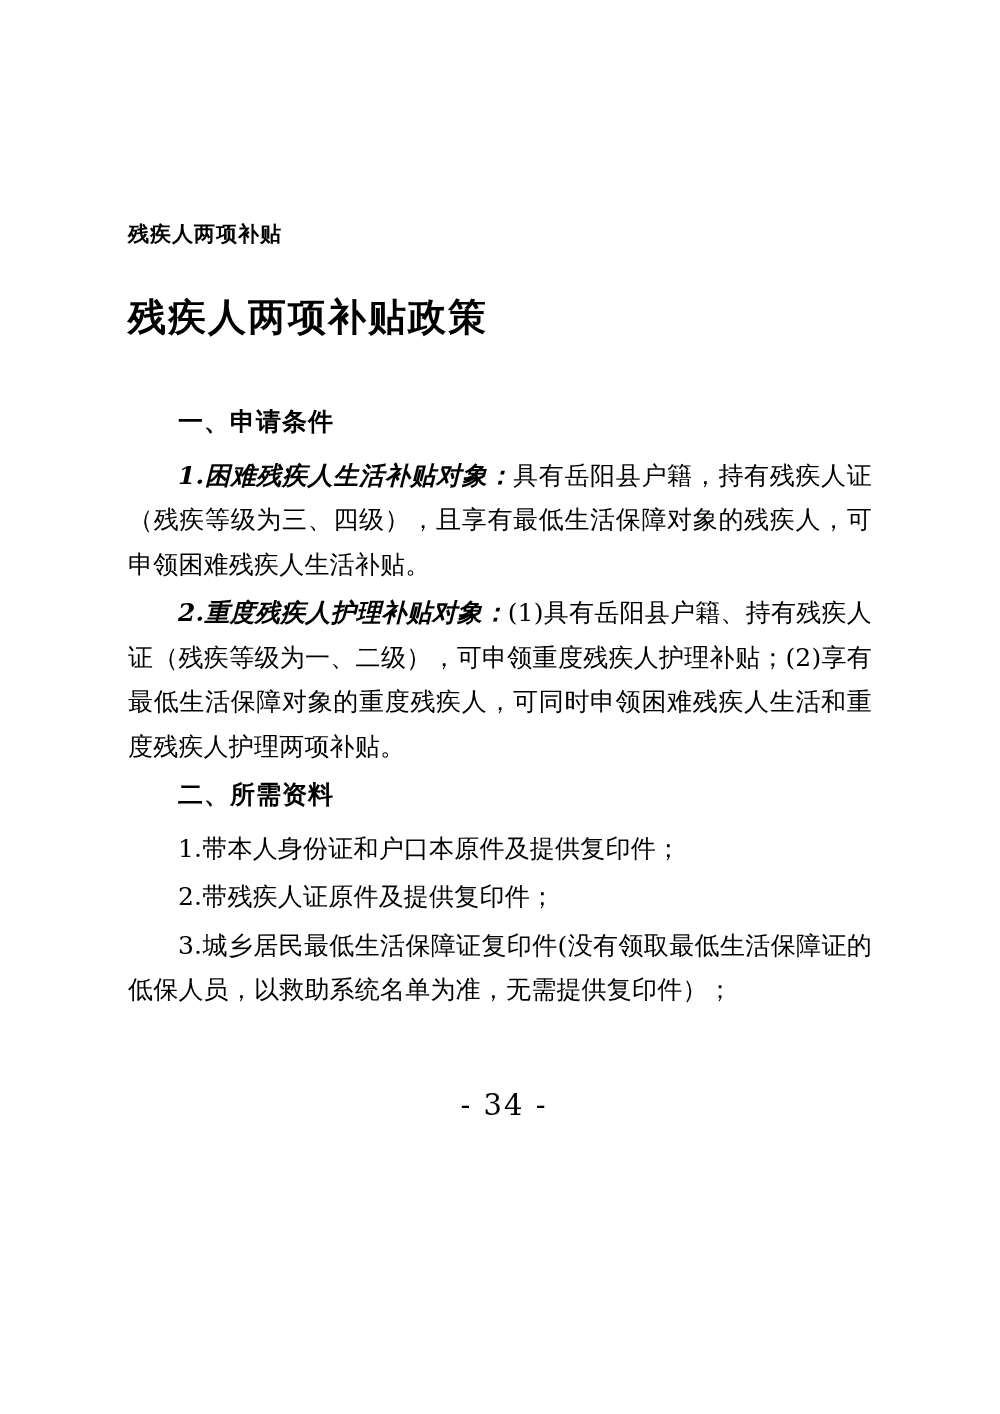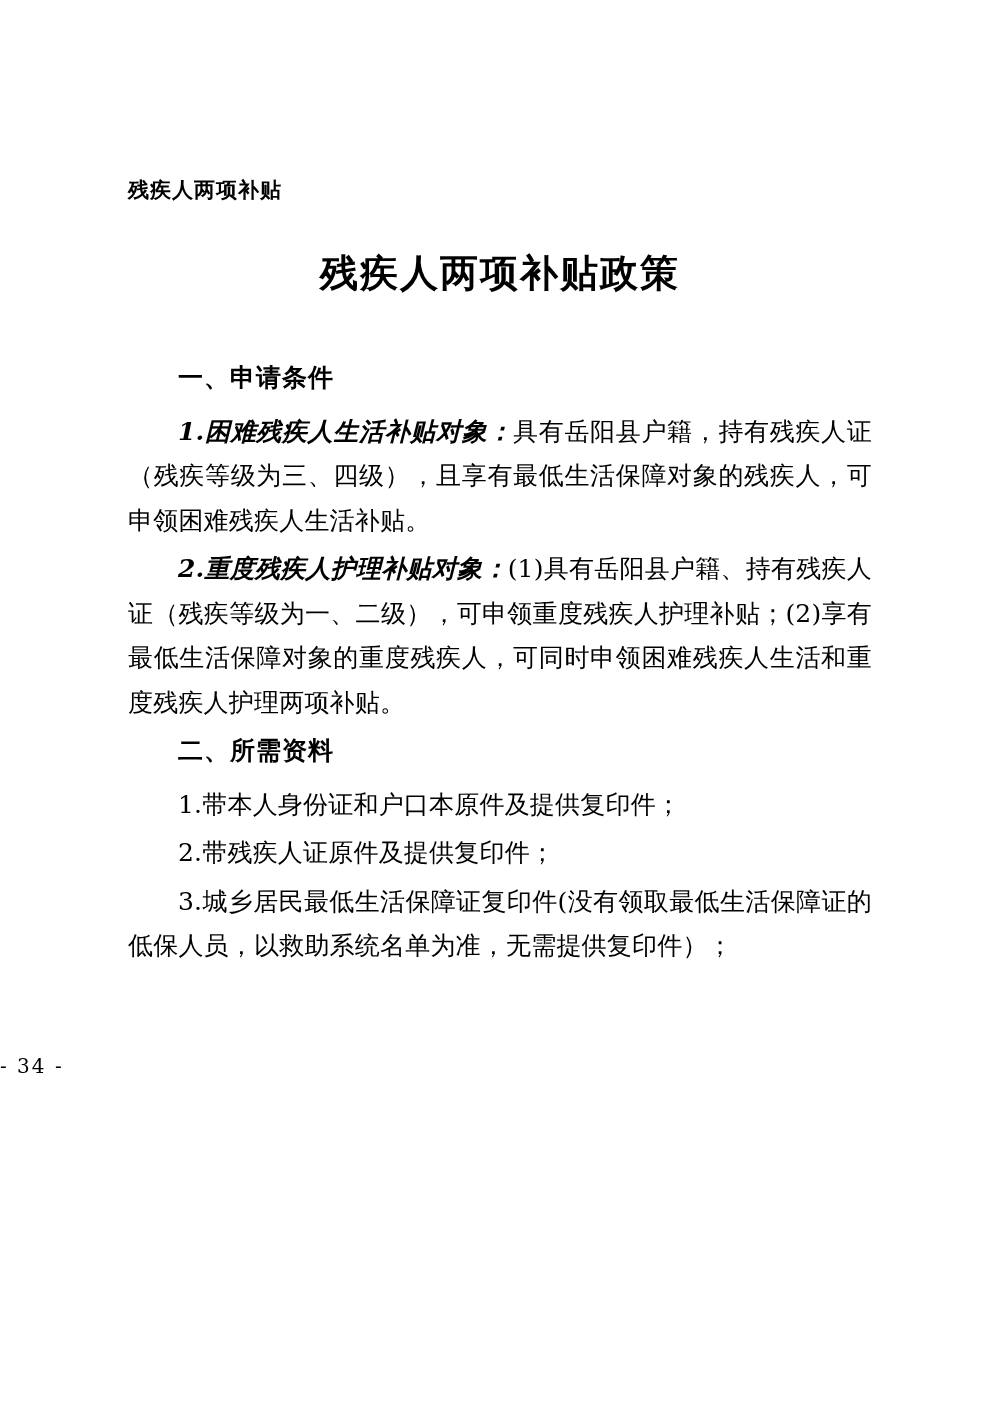--- a/index.html
+++ b/index.html
@@ -14,36 +14,37 @@
     color: #000000;
     position: relative;
     overflow: hidden;
   }
   .page {
     position: relative;
     width: 1000px;
     height: 1136px;
     box-sizing: border-box;
     padding: 4px;
+    margin-top: 44px;
   }
   .content {
     position: absolute;
     left: 128px;
     top: 175px;
     width: 744px;
   }
   .running-head {
     font-size: 21px;
     font-weight: 700;
     letter-spacing: 1px;
     line-height: 1.4;
     margin: 0 0 44px 0;
   }
   .doc-title {
-    text-align: center;
+    text-align: left;
     font-size: 38px;
     font-weight: 700;
     letter-spacing: 2px;
     margin: 0 0 58px 0;
     line-height: 1.3;
   }
   .section-heading {
     font-size: 25px;
     font-weight: 700;
     letter-spacing: 1px;
@@ -62,24 +63,25 @@
   }
   .para b {
     font-weight: 700;
     font-style: italic;
   }
   .para.bold-all {
     font-weight: 700;
   }
   .page-number {
     position: absolute;
-    left: 0;
+    left: 8px;
     right: 0;
     bottom: 58px;
-    font-size: 20px;
+    text-align: center;
+    font-size: 29px;
     letter-spacing: 2px;
   }
 </style>
 </head>
 <body>
 
 <div class="page">
   <div class="content">
 
     <div class="running-head">残疾人两项补贴</div>

